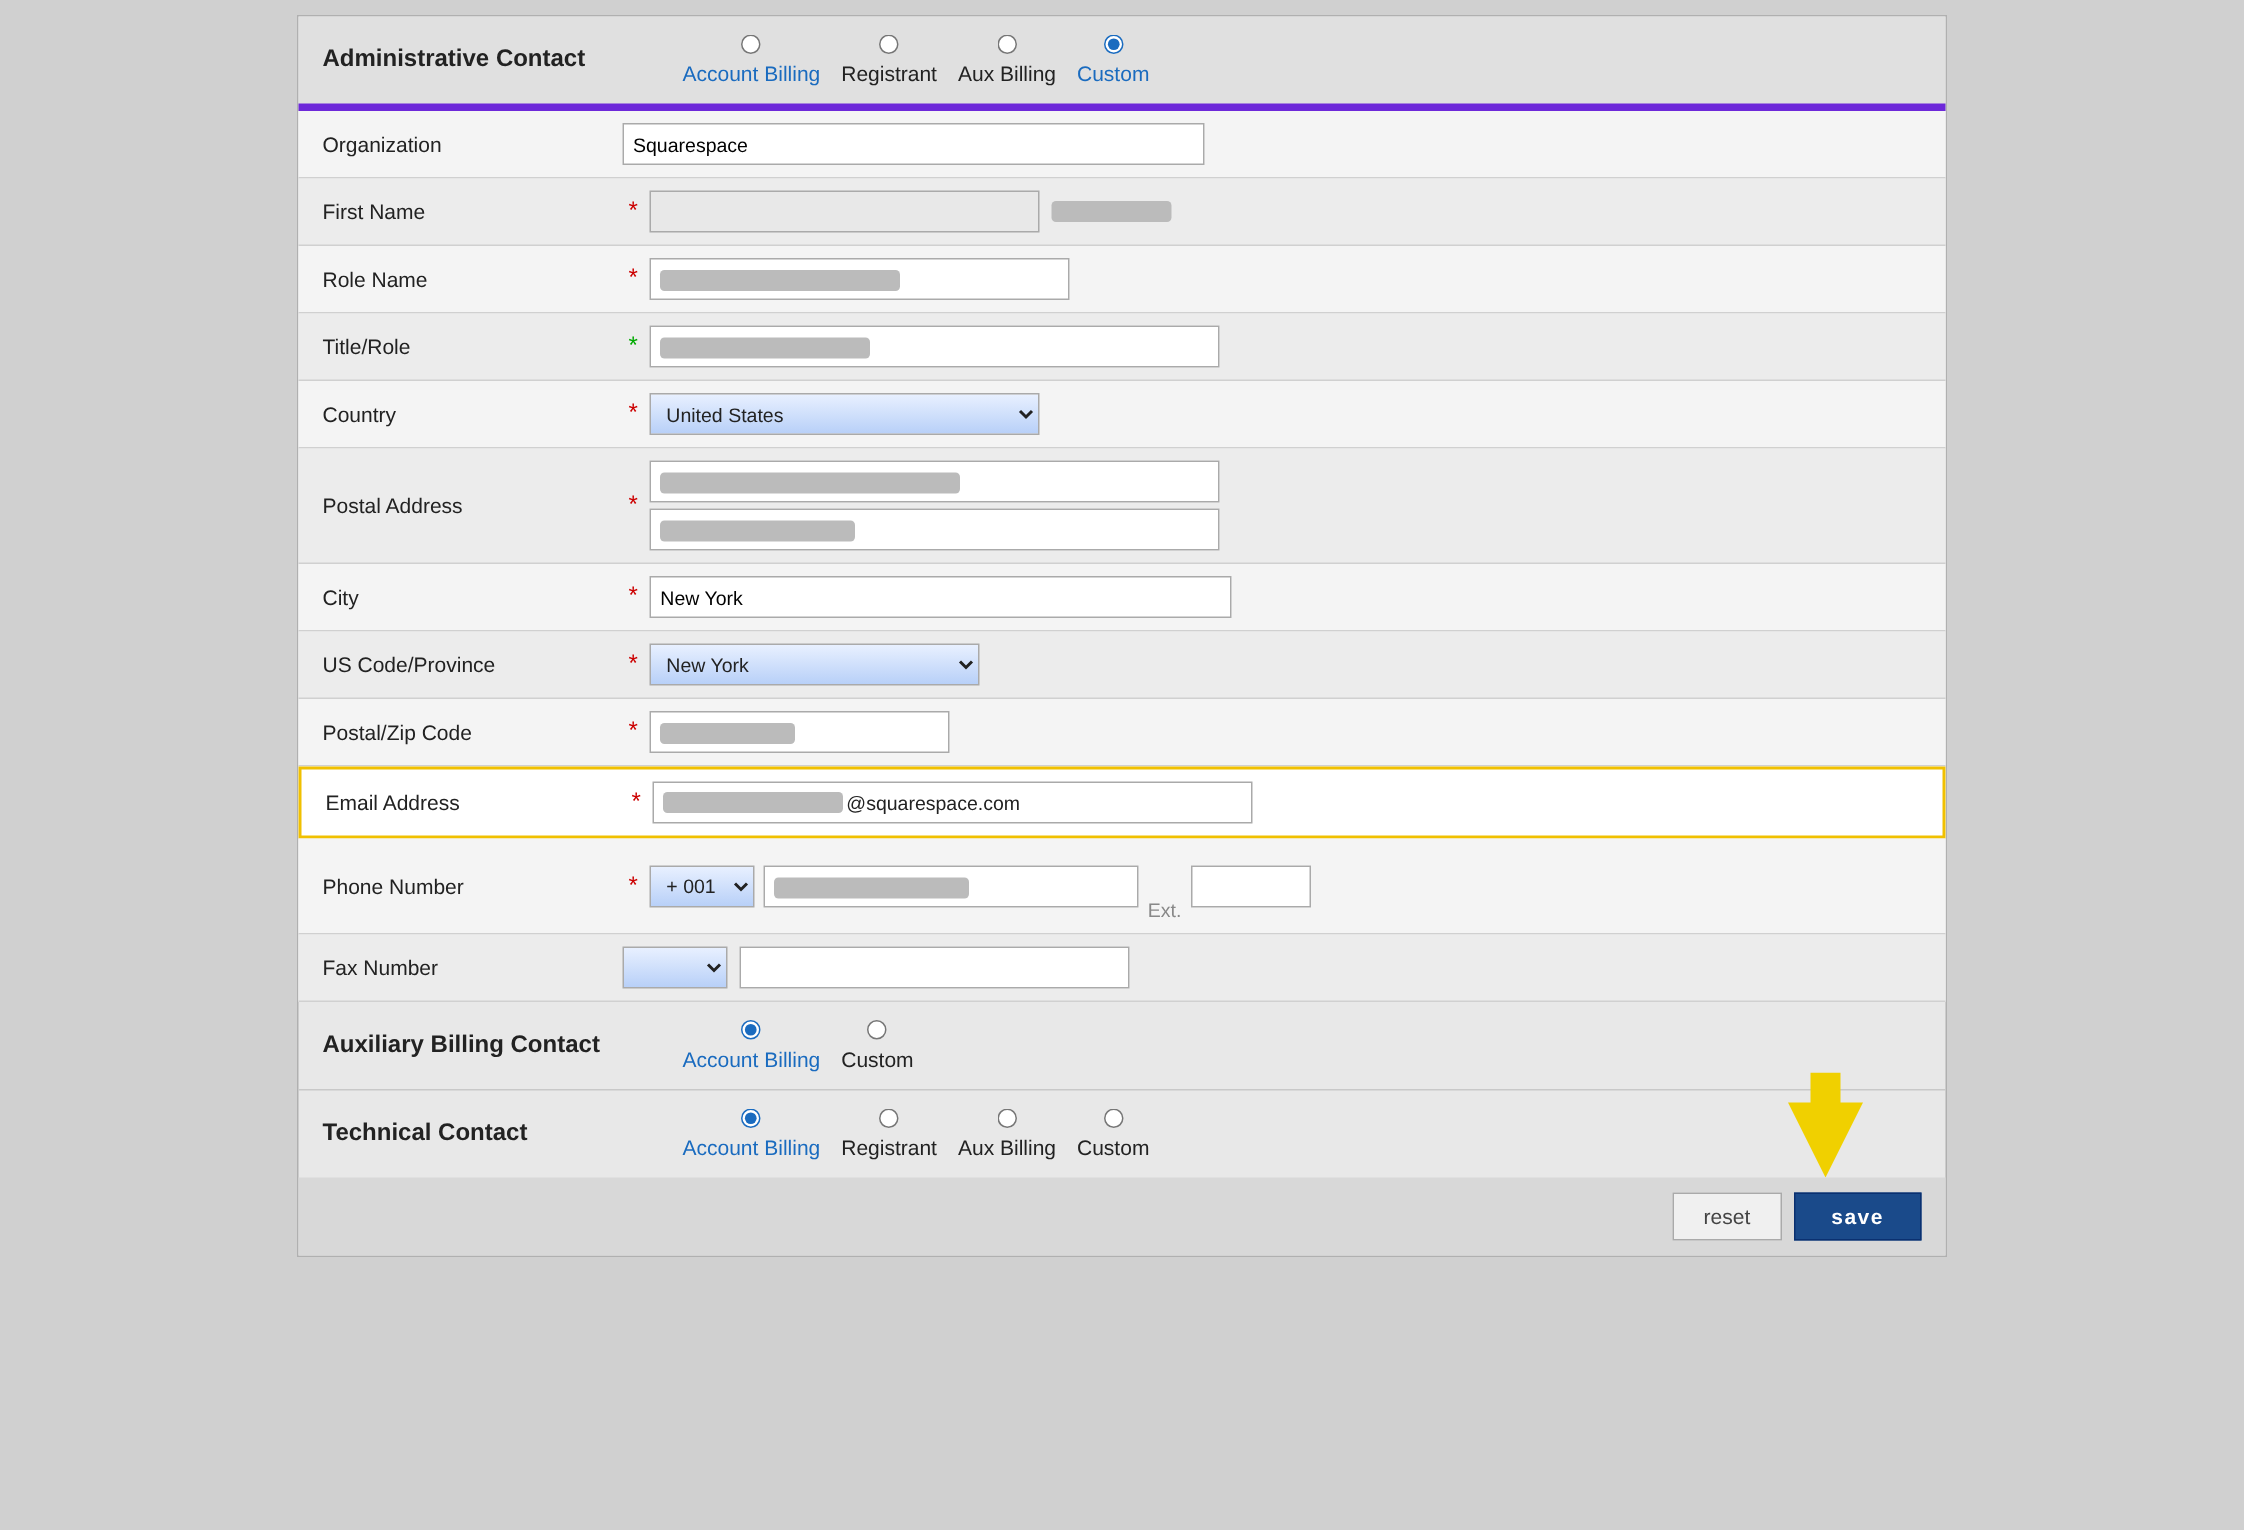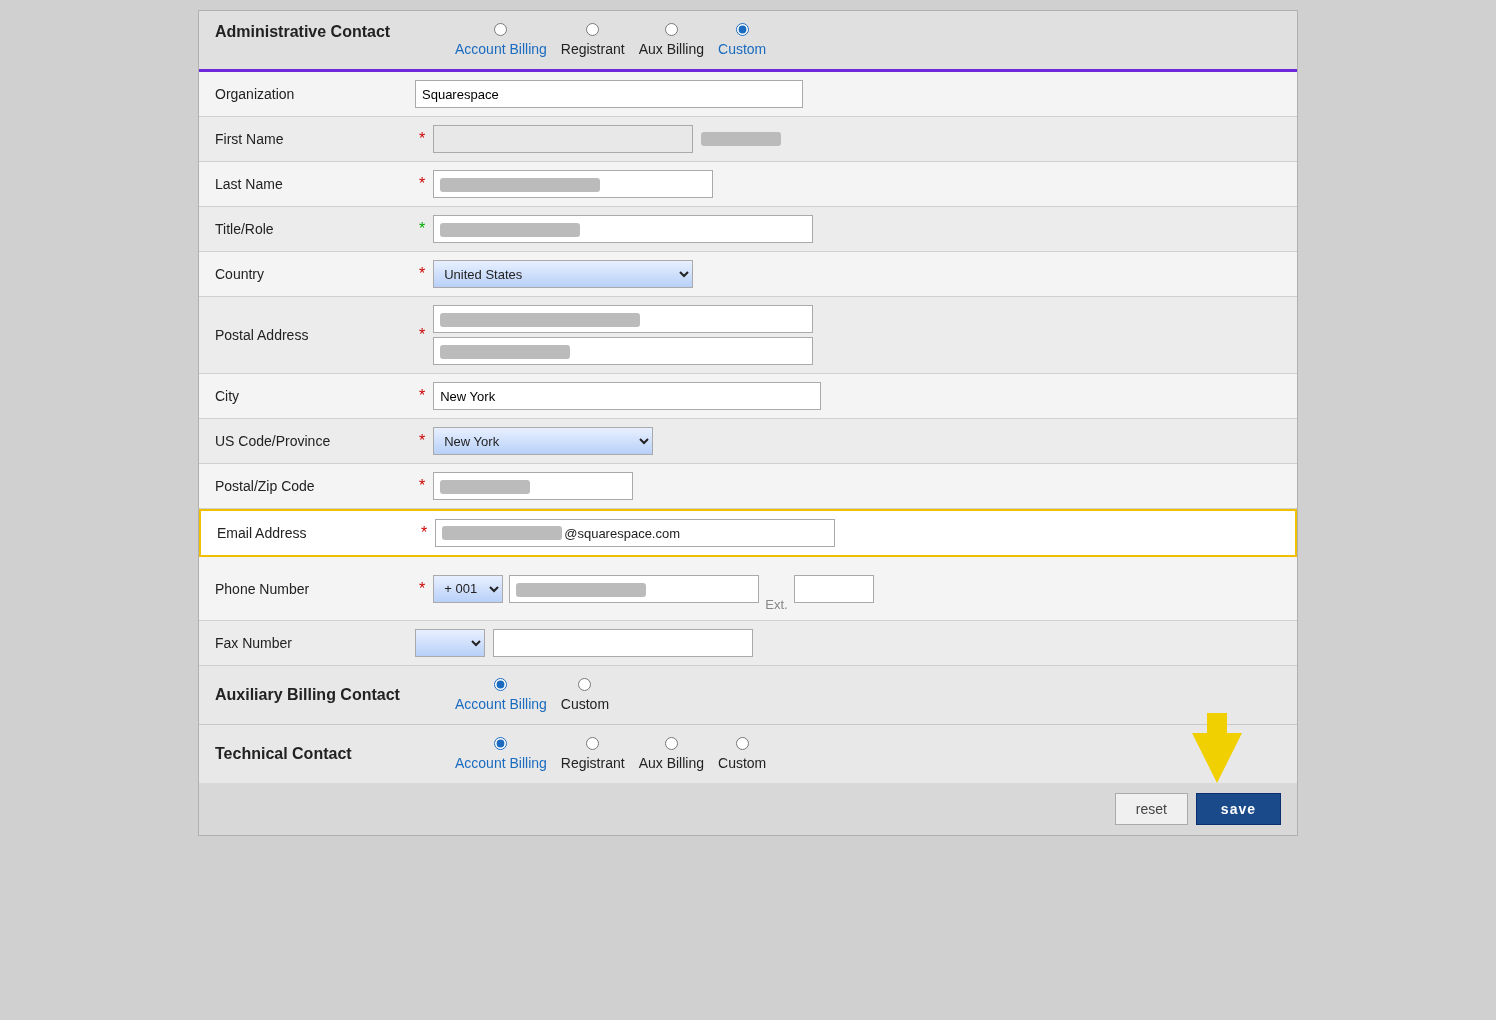--- a/index.html
+++ b/index.html
@@ -10,23 +10,24 @@
       color: #222;
     }
     .form-container {
       background: #e8e8e8;
       border: 1px solid #b0b0b0;
       width: 1100px;
       margin: 10px auto;
     }
     .section-header {
       display: flex;
+      align-items: center;
       padding: 12px 16px;
       background: #e0e0e0;
-      border-bottom: 3px solid #6d28d9;
+      border-bottom: 5px solid #6d28d9;
       gap: 20px;
     }
     .section-title {
       font-weight: bold;
       font-size: 16px;
       min-width: 220px;
     }
     .radio-group {
       display: flex;
       align-items: center;
@@ -222,21 +223,21 @@
     <div class="form-row">
       <div class="field-label">First Name</div>
       <span class="required-star">*</span>
       <div class="field-input">
         <input type="text" class="medium" style="background: rgb(232, 232, 232);">
         <span class="blurred-text" style="width:80px;"></span>
       </div>
     </div>
 
     <div class="form-row">
-      <div class="field-label">Last Name</div>
+      <div class="field-label">Role Name</div>
       <span class="required-star">*</span>
       <div class="field-input">
         <div style="position:relative; display:inline-block; width:280px; height:28px; background:white; border:1px solid #aaa;">
           <span class="blurred-text" style="width:160px; position:absolute; top:7px; left:6px;"></span>
         </div>
       </div>
     </div>
 
     <div class="form-row">
       <div class="field-label">Title/Role</div>

